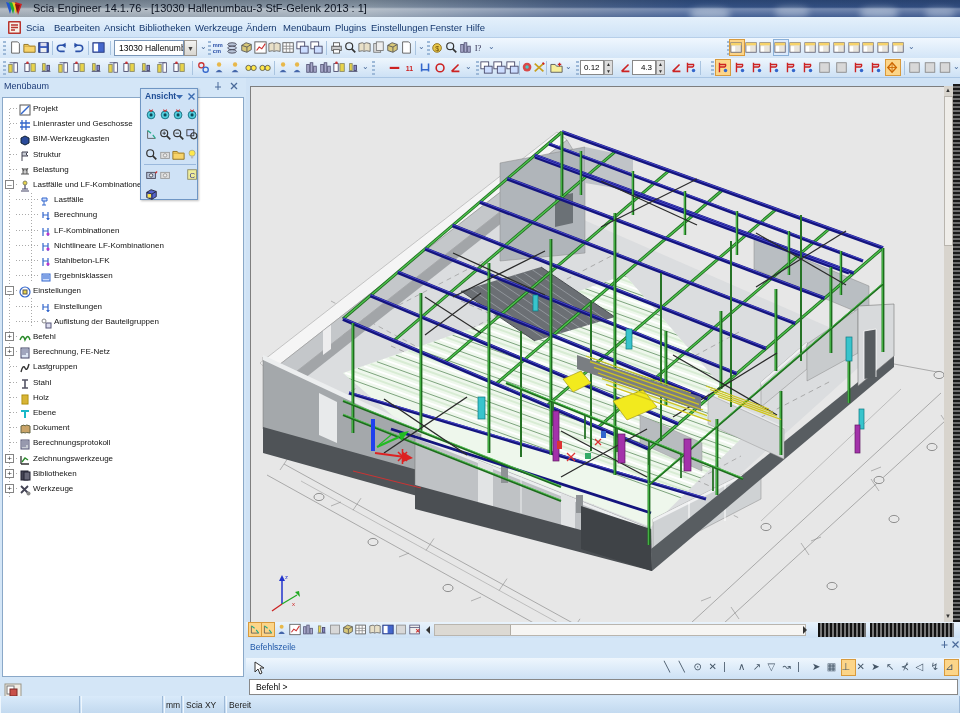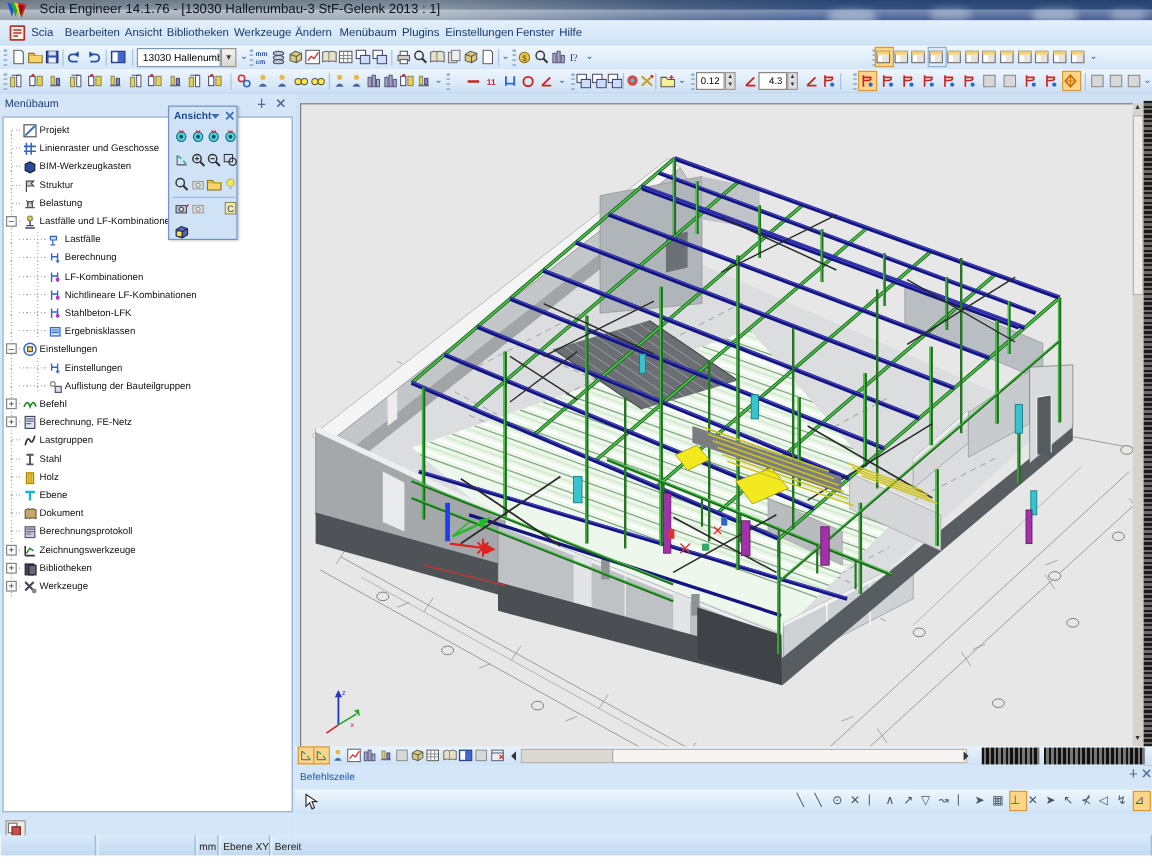--- a/index.html
+++ b/index.html
@@ -1279,30 +1279,31 @@
       <div style="position:absolute;left:595.6px;top:3px;font-size:10px;color:#456">⊥</div>
       <div style="position:absolute;left:610.4px;top:3px;font-size:10px;color:#456">✕</div>
       <div style="position:absolute;left:625.2px;top:3px;font-size:10px;color:#456">➤</div>
       <div style="position:absolute;left:640px;top:3px;font-size:10px;color:#456">↖</div>
       <div style="position:absolute;left:654.8px;top:3px;font-size:10px;color:#456">⊀</div>
       <div style="position:absolute;left:669.6px;top:3px;font-size:10px;color:#456">◁</div>
       <div style="position:absolute;left:684.4000000000001px;top:3px;font-size:10px;color:#456">↯</div>
       <div style="position:absolute;left:698.2px;top:1px;width:15px;height:17px;background:#fcd589;border:1px solid #d89a3c"></div>
       <div style="position:absolute;left:699.2px;top:3px;font-size:10px;color:#456">⊿</div>
     </div>
+  <div id="cmdinput">Befehl &gt;</div>
 </div>
 
 <div class="abs" id="status">
   <div class="cell" style="left:0;width:80px"></div>
   <div class="cell" style="left:81px;width:82px"></div>
   <div class="cell" style="left:164px;width:18px"></div>
   <div class="cell" style="left:183px;width:42px"></div>
   <div class="cell" style="left:226px;width:734px"></div>
   <span style="left:166px">mm</span>
-  <span style="left:186px">Ebene XY</span>
+  <span style="left:186px">Scia XY</span>
   <span style="left:229px">Bereit</span>
 </div>
 <div class="abs" id="bottomwhite"></div>
 
 <div class="abs" id="ansicht">
   <div class="t">Ansicht</div>
   <svg class="abs" style="left:34px;top:4px" width="9" height="8">
       <path d="M1 2 l3.5 4 L8 2 Z" fill="#3a6ab0"></path>
     </svg>
   <svg class="abs" style="left:46px;top:3px" width="9" height="9">

